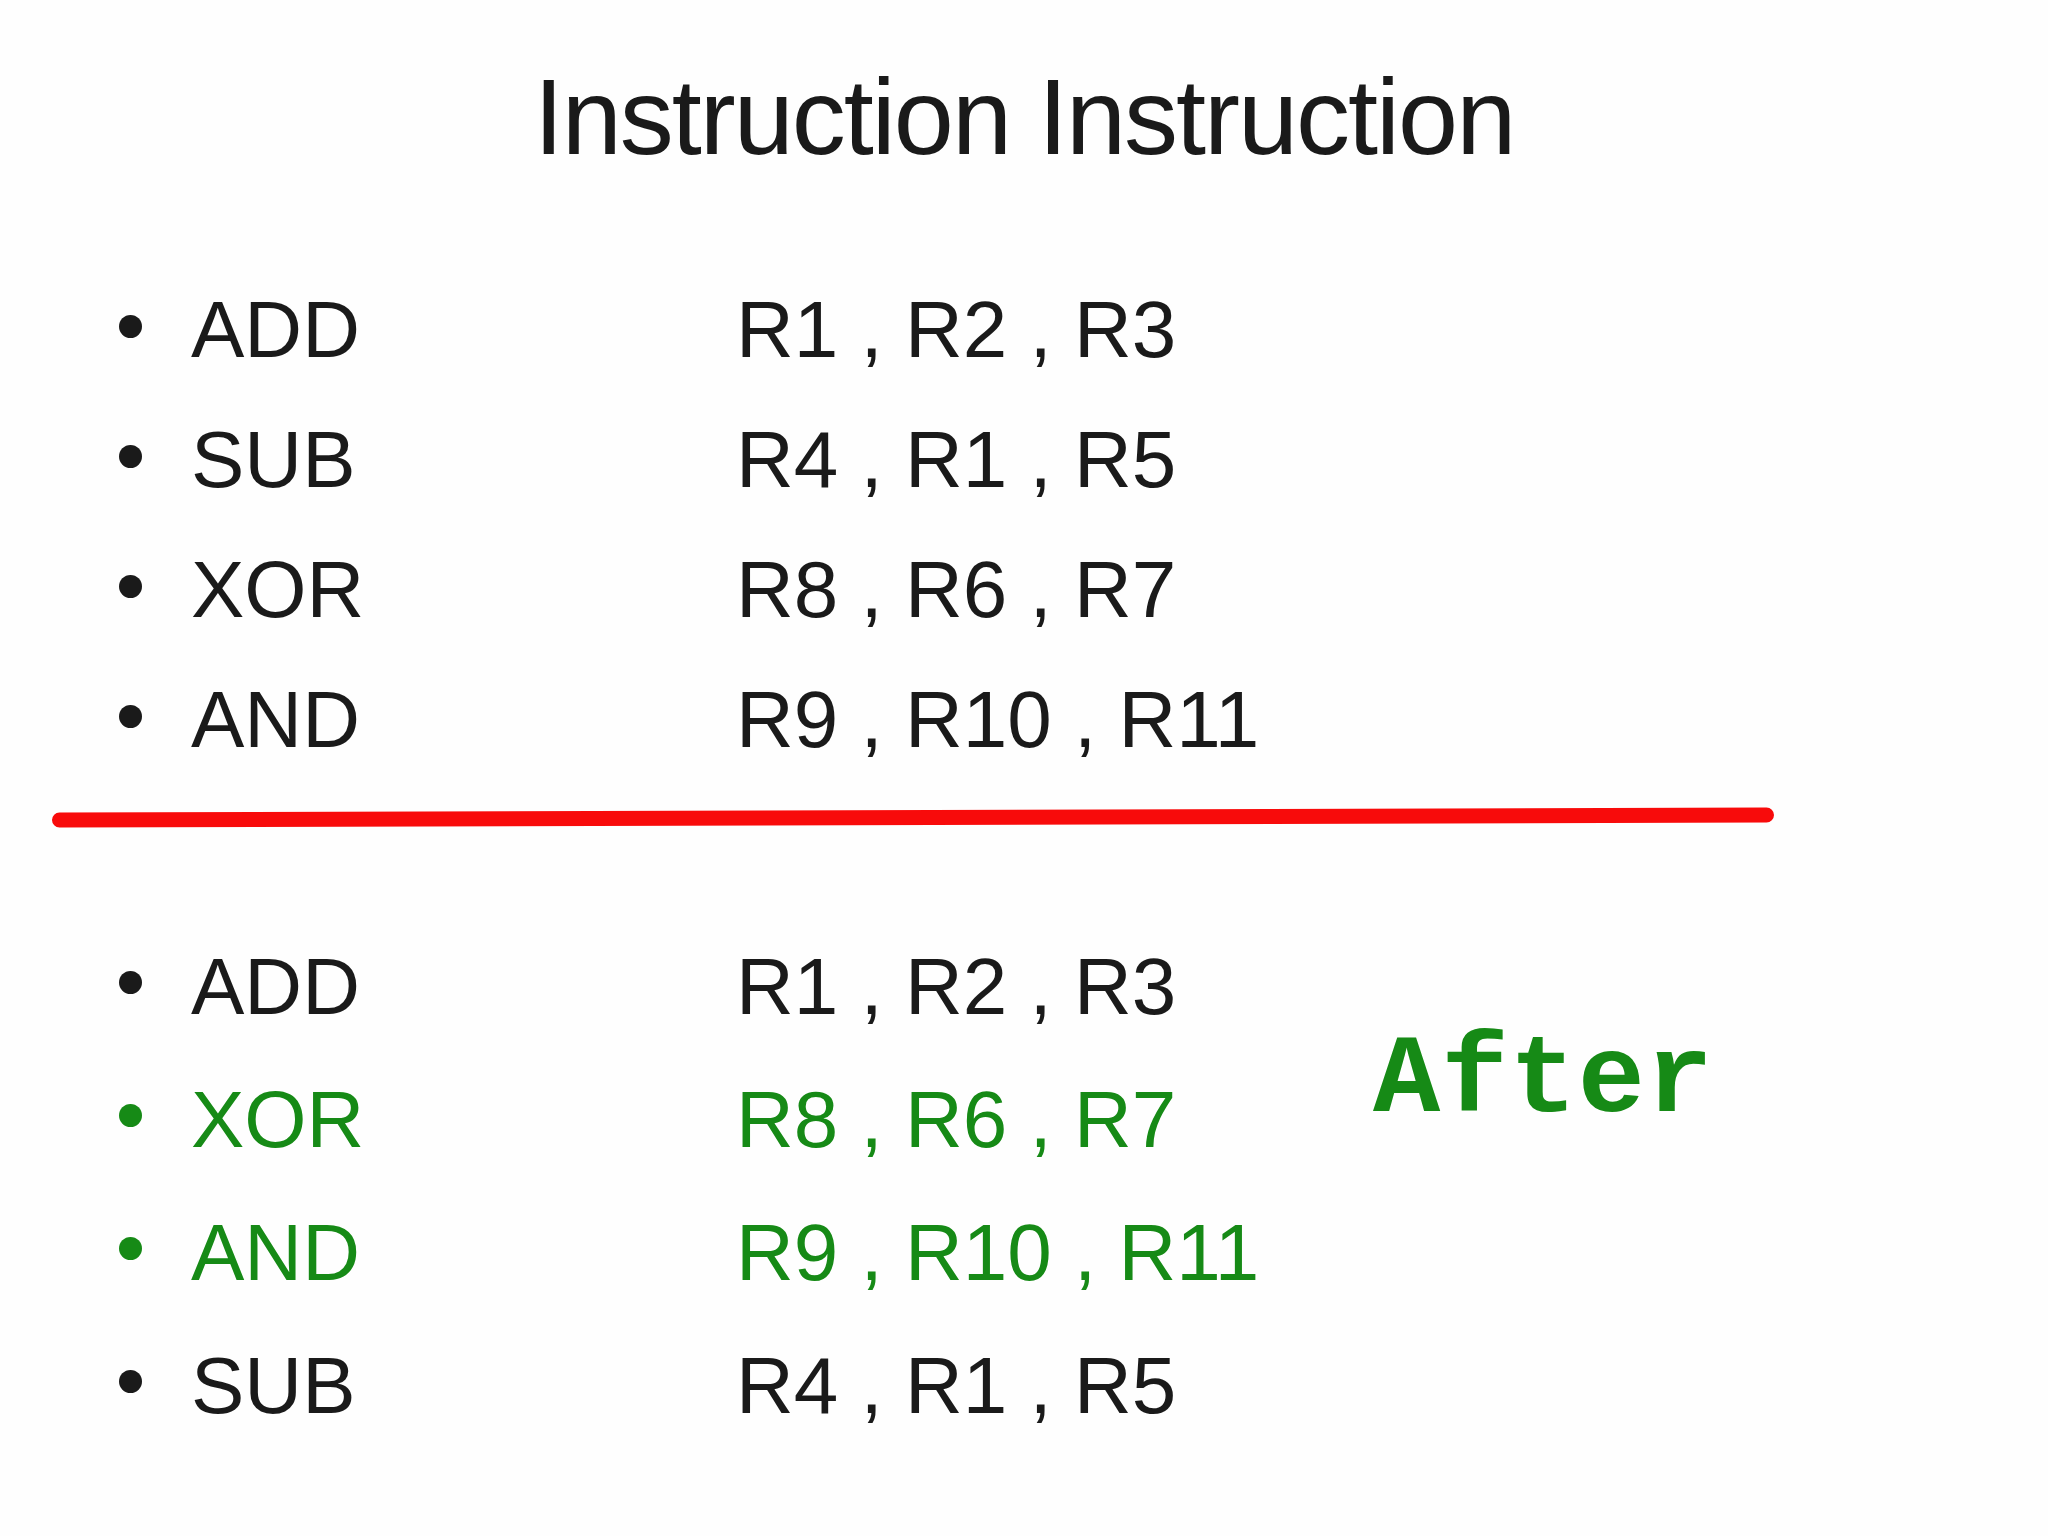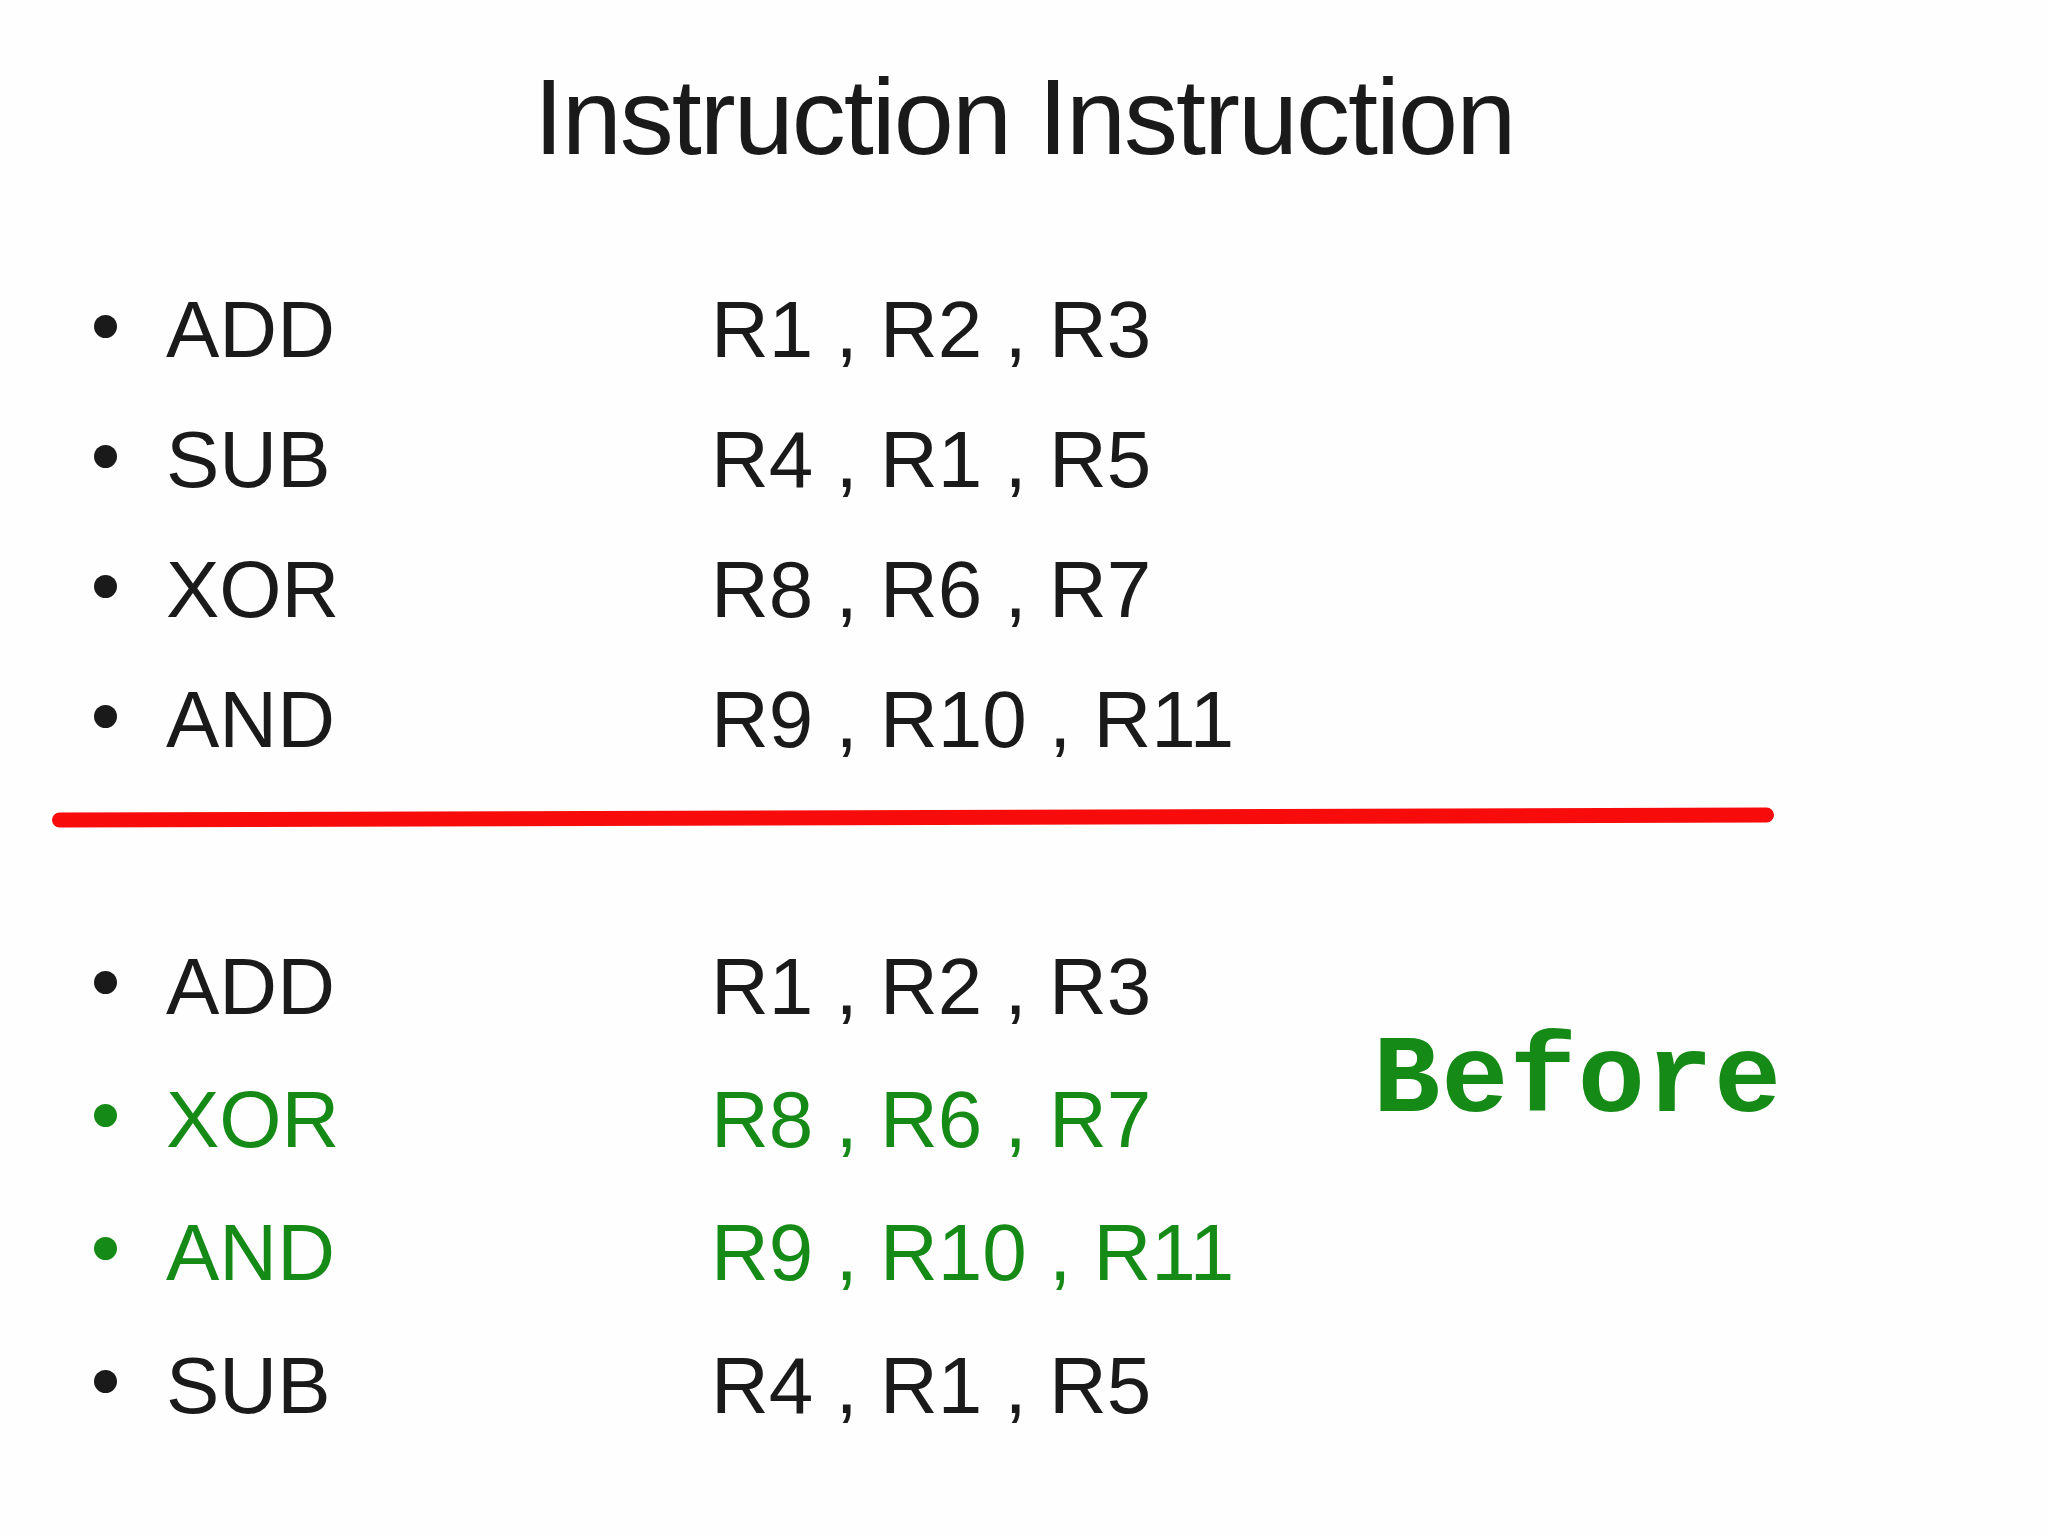--- a/index.html
+++ b/index.html
@@ -28,21 +28,21 @@
     position: absolute;
     left: 0;
     width: 100%;
   }
   .list-before { top: 265px; }
   .list-after  { top: 920px; }
   .row {
     display: flex;
     align-items: center;
     height: 130px;
-    padding-left: 94px;
+    padding-left: 119px;
     font-size: 80px;
     line-height: 1;
     white-space: nowrap;
   }
   .list-after .row { height: 133px; }
   .bullet {
     flex: none;
     width: 23px;
     height: 23px;
     border-radius: 50%;
@@ -141,14 +141,14 @@
     <span class="operands">R9 , R10 , R11</span>
   </div>
 
   <div class="row black">
     <span class="bullet"></span>
     <span class="op">SUB</span>
     <span class="operands">R4 , R1 , R5</span>
   </div>
 </div>
 
-  <p class="side-label label-after">Before</p>
+  <p class="side-label label-after">After</p>
 </div>
 
 </body></html>

